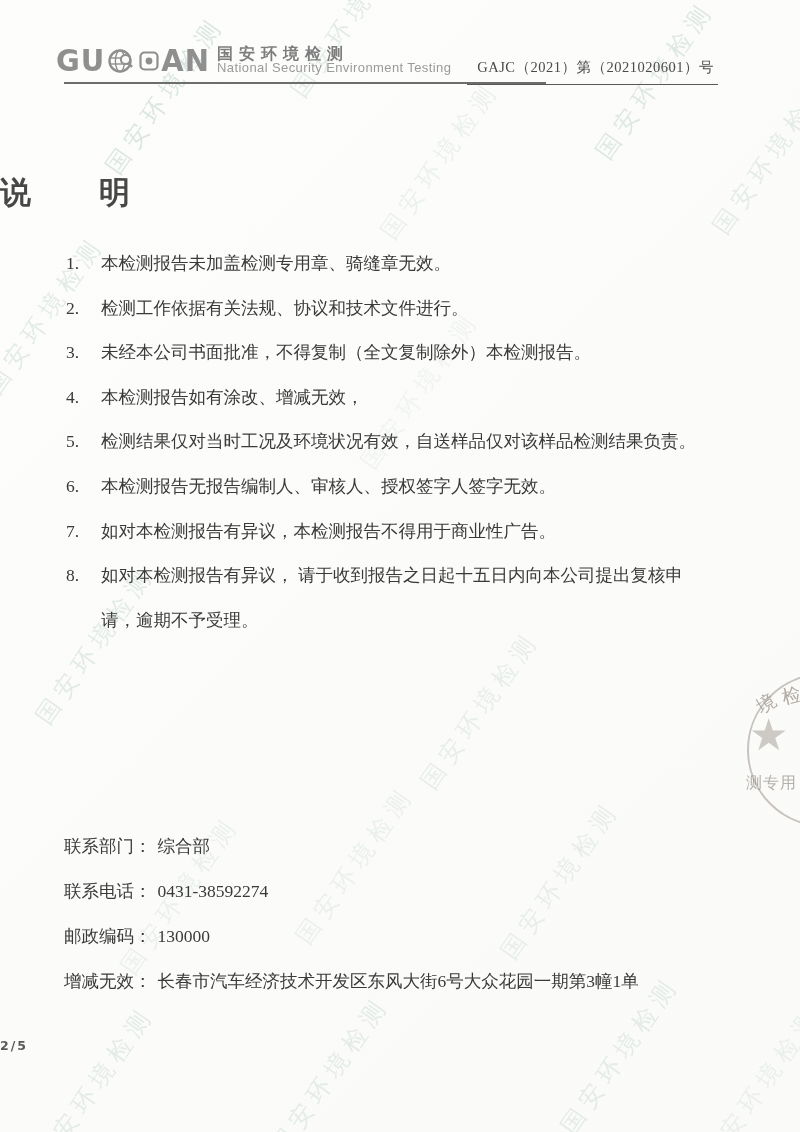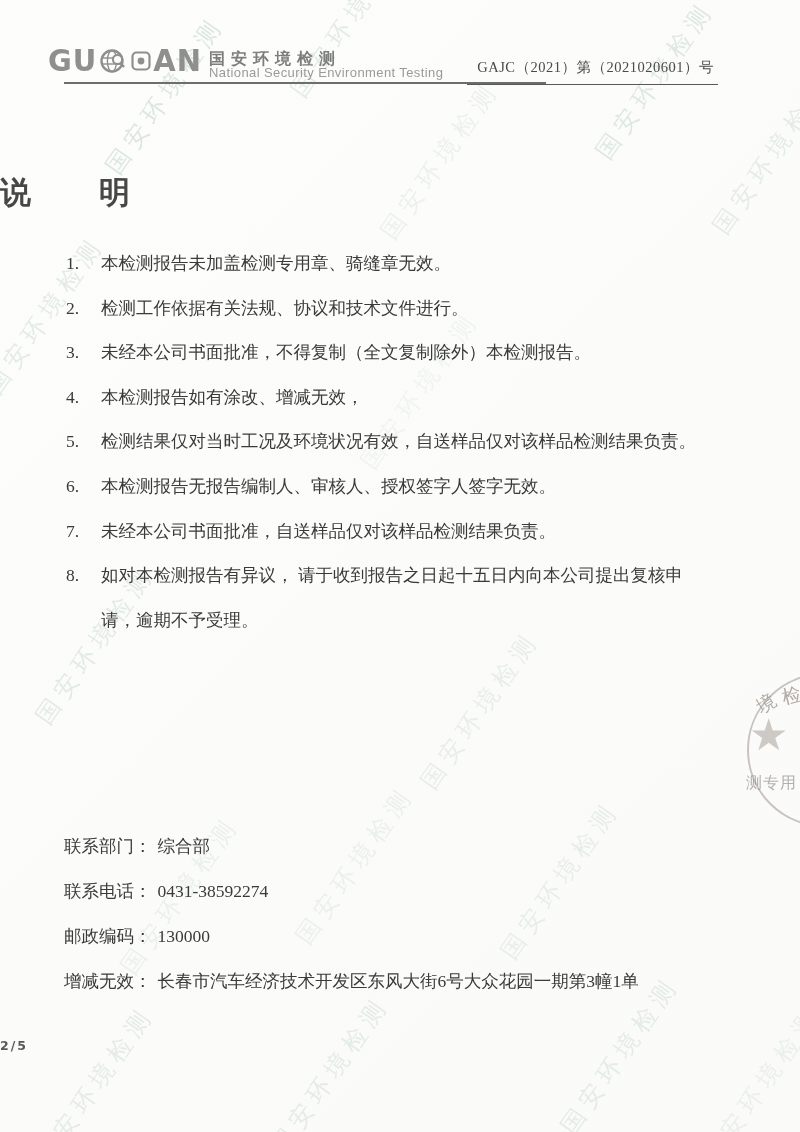--- a/index.html
+++ b/index.html
@@ -15,21 +15,21 @@
   
   .wm-layer{position:absolute;inset:0;pointer-events:none;}
   .wm{
     position:absolute;
     transform:translate(-50%,-50%) rotate(-55deg);
     font-size:24px;letter-spacing:7px;white-space:nowrap;
     color:rgba(148,182,171,0.32);
     font-family:"Liberation Serif","DejaVu Serif",serif;
   }
   
-  .logo{position:absolute;top:44px;left:48px;display:flex;align-items:flex-end;}
+  .logo{position:absolute;top:44px;left:56px;display:flex;align-items:flex-start;}
   .logo-letters{
     font-family:"DejaVu Sans","Liberation Sans",sans-serif;
     font-weight:800;font-size:29px;line-height:34px;color:#8f8f8f;
     letter-spacing:1px;transform:scaleY(1.04);
   }
   .logo-iconbox{display:flex;align-items:center;height:34px;margin:0 2px;}
   .logo-cnen{margin-left:7px;display:flex;flex-direction:column;justify-content:flex-start;}
   .logo-cn{font-size:16px;letter-spacing:6px;color:#7d7d7d;line-height:19px;font-weight:600;}
   .logo-en{font-size:13px;color:#9a9a9a;letter-spacing:.4px;line-height:10px;
            font-family:"Liberation Sans","DejaVu Sans",sans-serif;}
@@ -127,21 +127,21 @@
 
   <div class="title">说　　明</div>
 
   <div class="notes">
       <div class="note-row"><span class="note-num">1.</span><span class="note-text">本检测报告未加盖检测专用章、骑缝章无效。</span></div>
       <div class="note-row"><span class="note-num">2.</span><span class="note-text">检测工作依据有关法规、协议和技术文件进行。</span></div>
       <div class="note-row"><span class="note-num">3.</span><span class="note-text">未经本公司书面批准，不得复制（全文复制除外）本检测报告。</span></div>
       <div class="note-row"><span class="note-num">4.</span><span class="note-text">本检测报告如有涂改、增减无效，</span></div>
       <div class="note-row"><span class="note-num">5.</span><span class="note-text">检测结果仅对当时工况及环境状况有效，自送样品仅对该样品检测结果负责。</span></div>
       <div class="note-row"><span class="note-num">6.</span><span class="note-text">本检测报告无报告编制人、审核人、授权签字人签字无效。</span></div>
-      <div class="note-row"><span class="note-num">7.</span><span class="note-text">未经本公司书面批准，自送样品仅对该样品检测结果负责。</span></div>
+      <div class="note-row"><span class="note-num">7.</span><span class="note-text">如对本检测报告有异议，本检测报告不得用于商业性广告。</span></div>
       <div class="note-row"><span class="note-num">8.</span><span class="note-text">如对本检测报告有异议， 请于收到报告之日起十五日内向本公司提出复核申
 请，逾期不予受理。</span></div>
     </div>
 
   <div class="contact">
       <div class="contact-row"><span class="contact-label">联系部门：</span><span class="contact-value">综合部</span></div>
       <div class="contact-row"><span class="contact-label">联系电话：</span><span class="contact-value">0431-38592274</span></div>
       <div class="contact-row"><span class="contact-label">邮政编码：</span><span class="contact-value">130000</span></div>
       <div class="contact-row"><span class="contact-label">增减无效：</span><span class="contact-value">长春市汽车经济技术开发区东风大街6号大众花园一期第3幢1单</span></div>
     </div>

